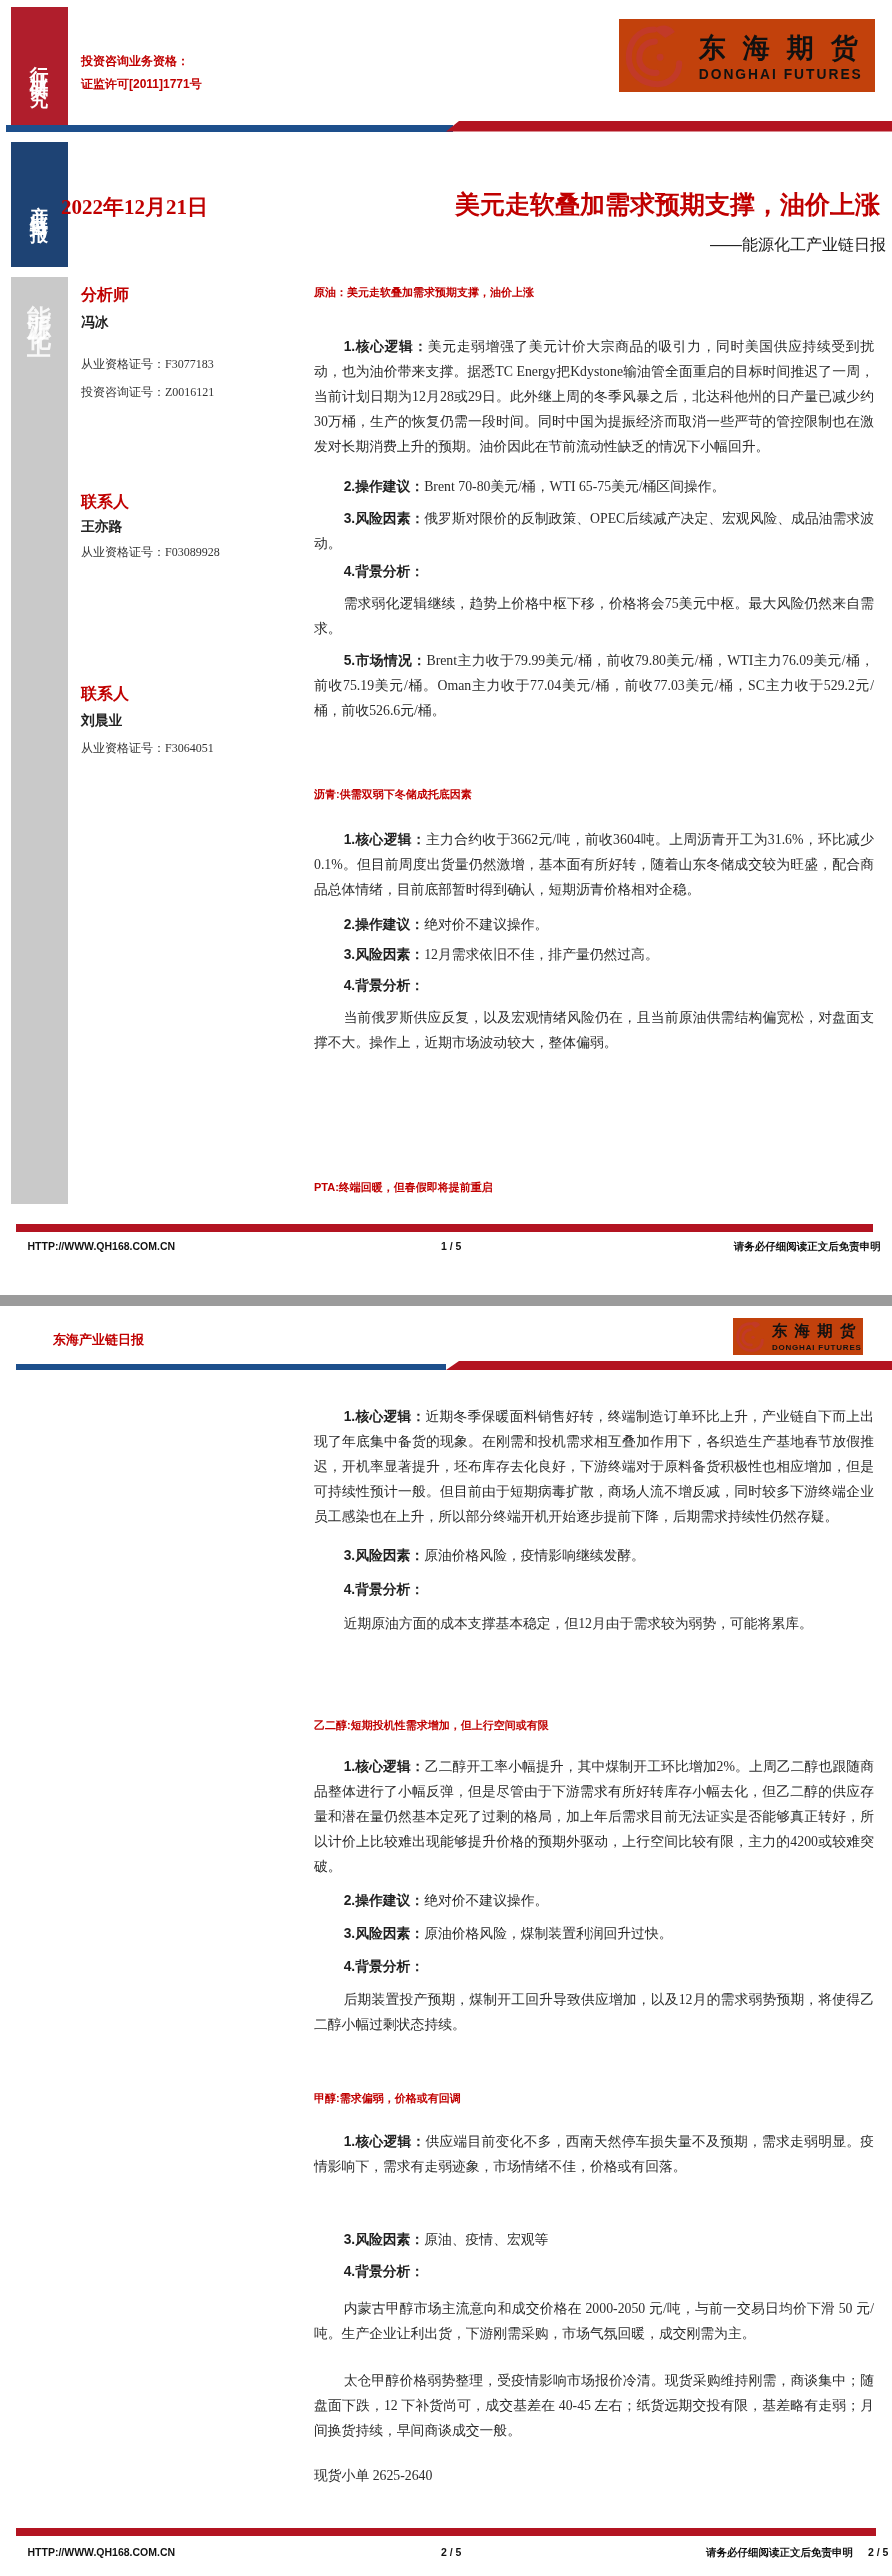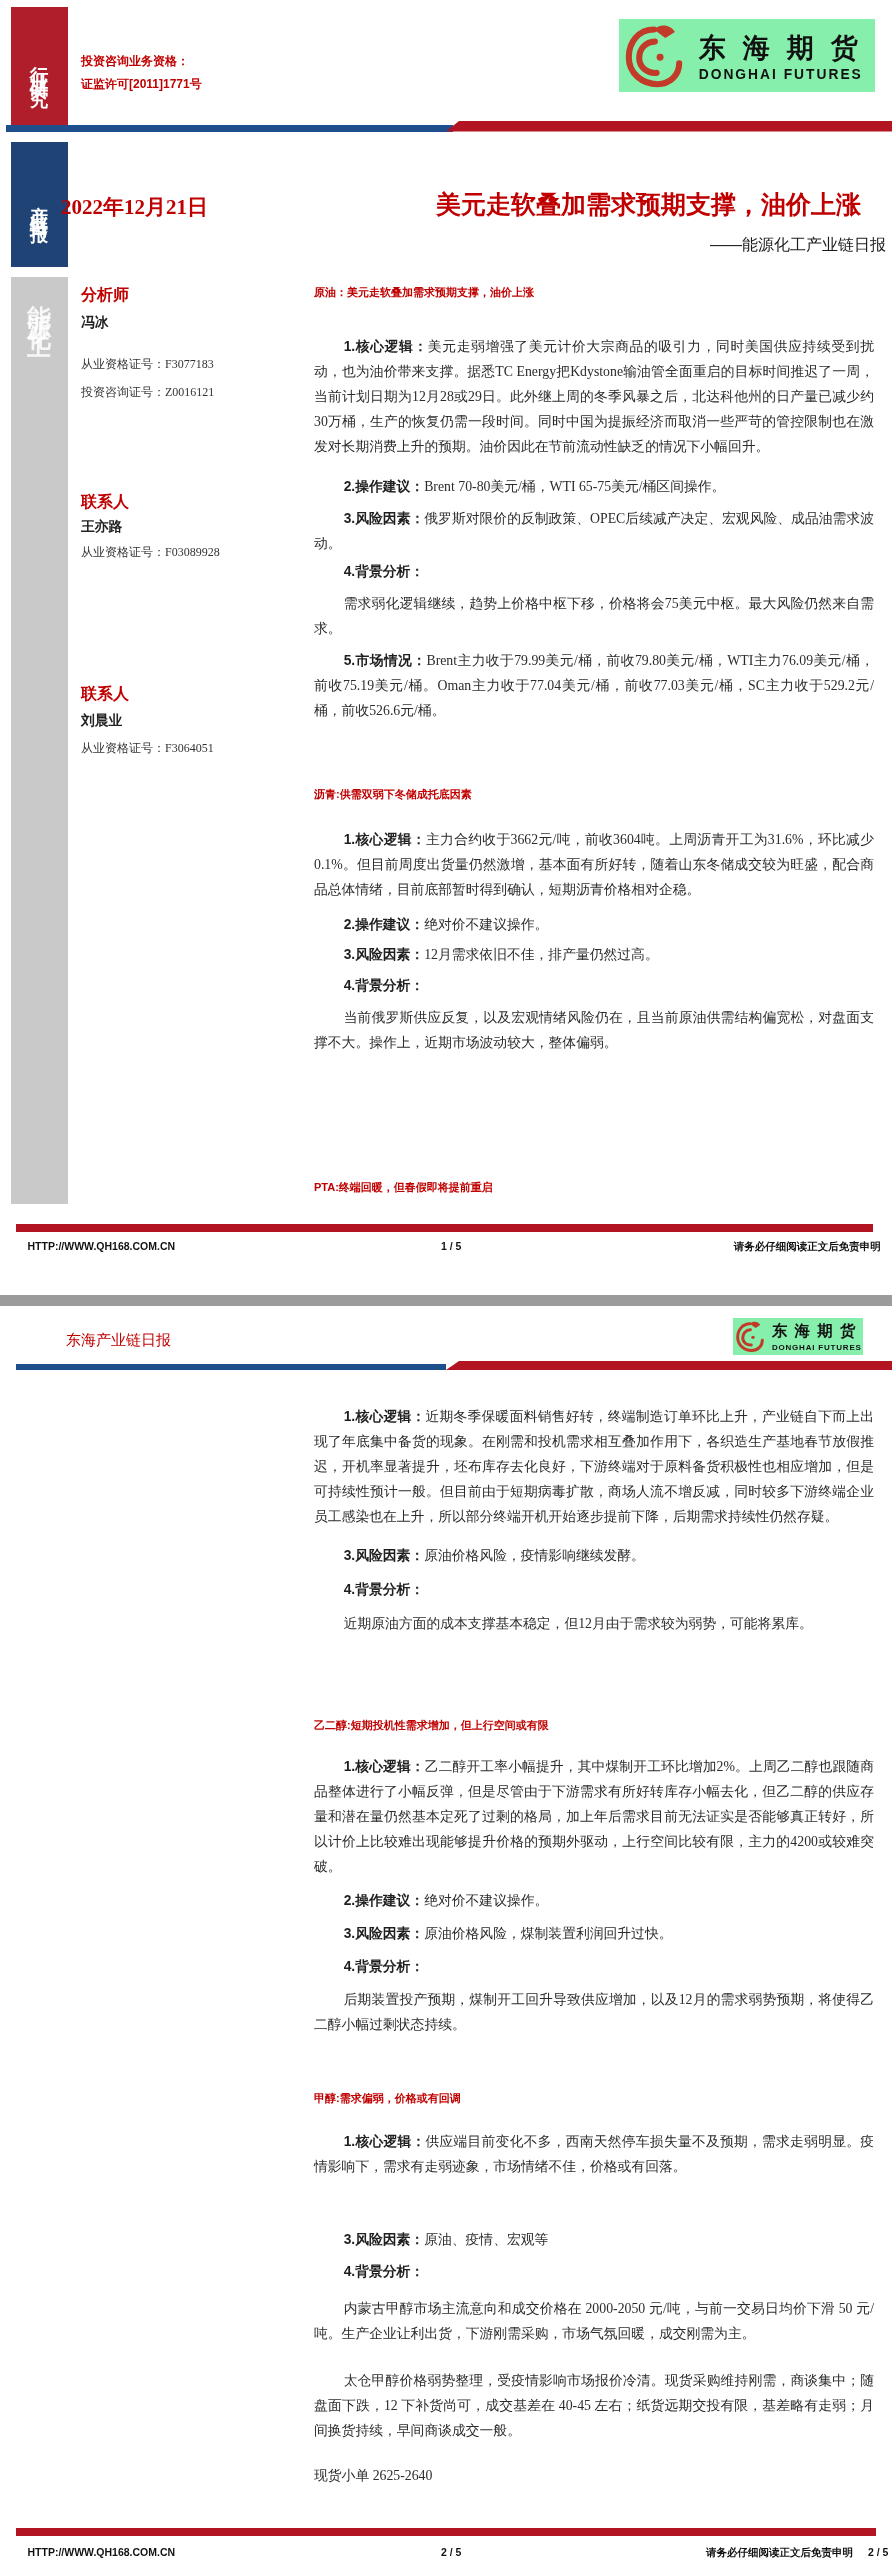--- a/index.html
+++ b/index.html
@@ -9,40 +9,40 @@
   
   .vbox{position:absolute;left:10.5px;width:57px;display:flex;align-items:center;justify-content:center;
         writing-mode:vertical-rl;text-orientation:upright;color:#fff;font-weight:bold;}
   .graybar{position:absolute;left:10.5px;width:57px;background:#c9c9c9;display:flex;justify-content:center;}
   .graybar .vtext{writing-mode:vertical-rl;text-orientation:upright;color:rgba(255,255,255,0.85);
         font-weight:bold;font-size:24px;letter-spacing:11.3px;padding-top:8px;}
   
   .rule-blue{position:absolute;background:#1d4f8c;}
   .rule-red{position:absolute;background:#b31421;clip-path:polygon(0 100%,13px 0,100% 0,100% 100%);}
   
-  .logo{position:absolute;display:flex;align-items:center;background:#86efac;z-index:5;}
+  .logo{position:absolute;display:flex;align-items:center;background:#c2410c;z-index:5;}
   .logo-cn{font-weight:bold;color:#111;white-space:nowrap;}
   .logo-en{font-weight:bold;color:#111;white-space:nowrap;}
   
   .license{position:absolute;color:#c00000;font-weight:bold;font-size:12px;line-height:23px;}
   .date{position:absolute;color:#c00000;font-family:"Liberation Serif",serif;font-weight:600;font-size:21px;}
-  .doc-title{position:absolute;left:299px;width:562px;text-align:right;color:#c00000;
+  .doc-title{position:absolute;left:318px;width:562px;text-align:right;color:#c00000;
              font-weight:bold;font-size:25px;white-space:nowrap;}
   .doc-subtitle{position:absolute;left:314px;width:572px;text-align:right;color:#1a1a1a;font-size:16px;}
   .heading{position:absolute;left:314px;margin:0;color:#c00000;font-weight:bold;font-size:11px;white-space:nowrap;}
   .para{position:absolute;left:314px;width:560px;margin:0;font-family:"Liberation Serif",serif;
         font-size:13.8px;line-height:25px;color:#2b2b2b;text-align:justify;text-indent:2.15em;}
   .para b{font-family:"Liberation Sans",sans-serif;color:#1f1f1f;}
   .para.noindent{text-indent:0;}
   .side-label{position:absolute;left:81px;color:#c00000;font-weight:bold;font-size:16px;}
   .side-name{position:absolute;left:81px;color:#222;font-weight:bold;font-size:13.8px;}
   .side-cert{position:absolute;left:81px;color:#333;font-size:12px;font-family:"Liberation Serif",serif;}
   .footer-bar{position:absolute;background:#b31421;height:8px;}
   .ft{position:absolute;font-weight:bold;font-size:10.5px;color:#111;white-space:nowrap;}
-  .p2-header-title{position:absolute;left:66px;color:#c00000;font-weight:normal;font-size:15px;}
+  .p2-header-title{position:absolute;left:53px;color:#c00000;font-weight:bold;font-size:13px;}
   .divider{position:absolute;left:0;width:892px;background:#9b9b9b;}
 </style>
 </head>
 <body>
 
 <div class="page" style="top:0;height:1295px;">
 
   <div class="vbox" style="top:6.5px;height:118px;background:#b01e2c;font-size:18.6px;letter-spacing:7.3px;">行业研究</div>
   <div class="vbox" style="top:142px;height:125px;background:#1e4374;font-size:18px;letter-spacing:4.9px;">产业链日报</div>
   <div class="graybar" style="top:277px;height:927px;">

